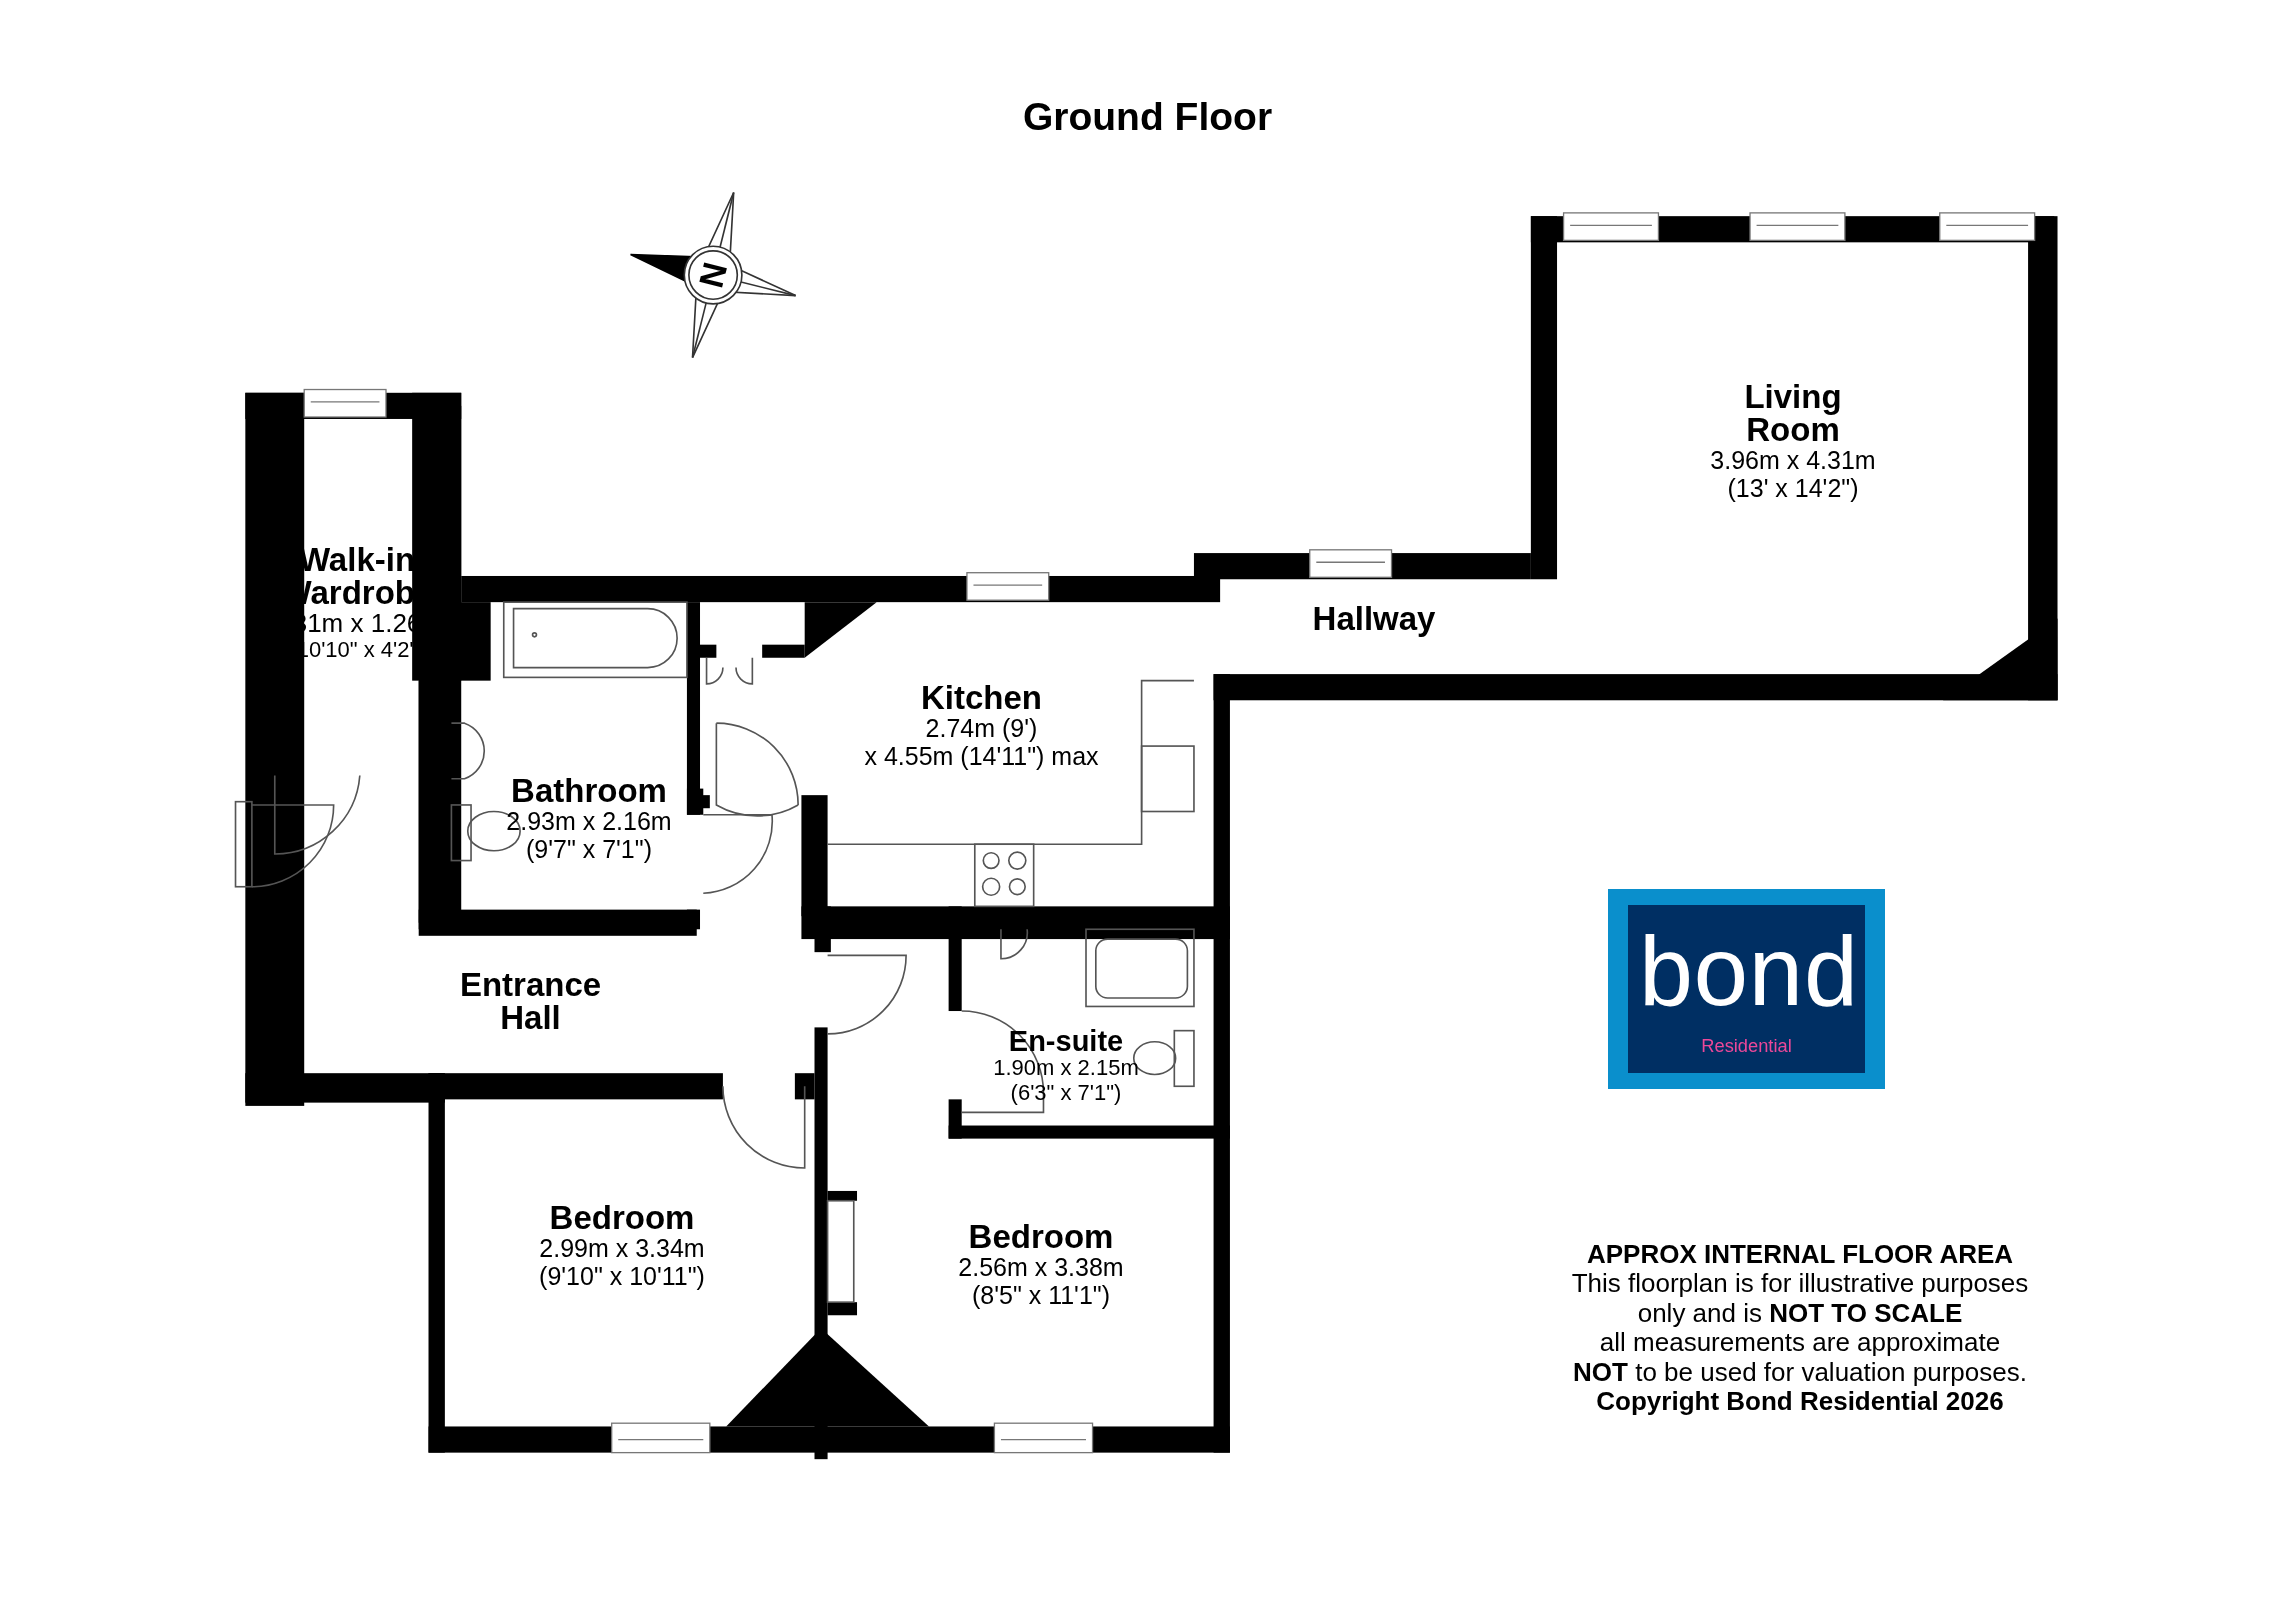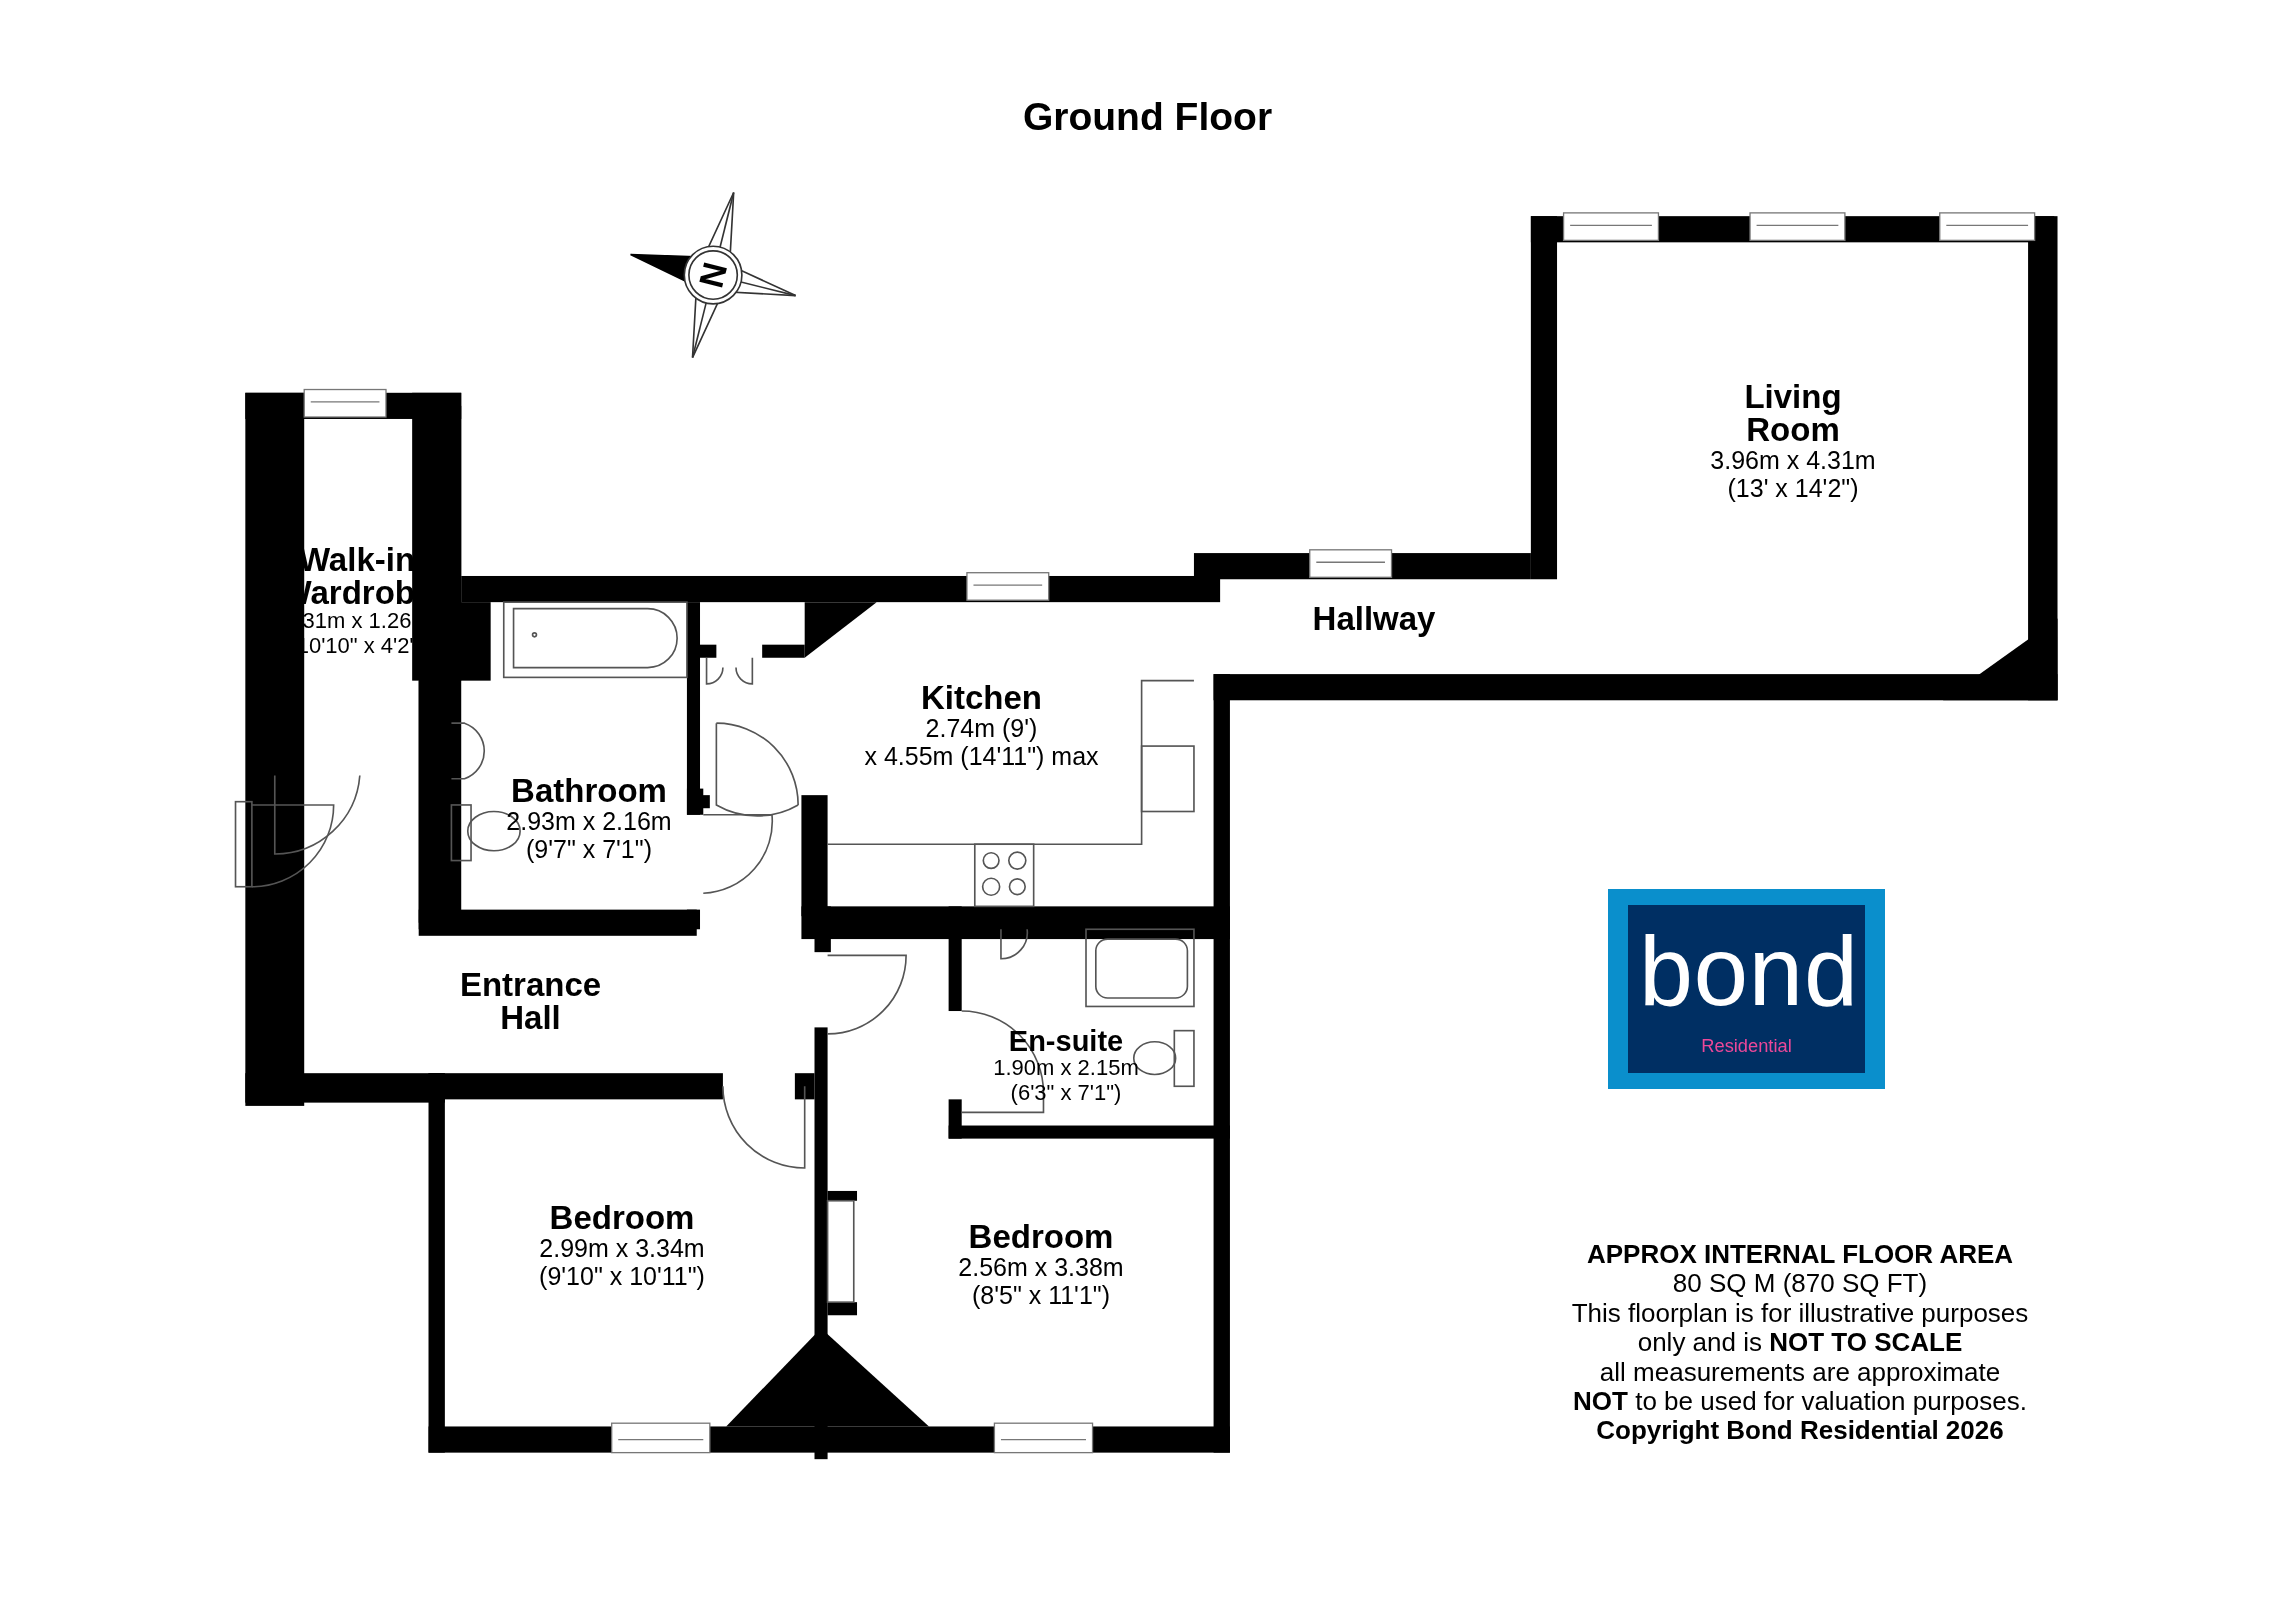--- a/index.html
+++ b/index.html
@@ -148,21 +148,21 @@
     <ellipse cx="1765" cy="1617" rx="32" ry="25"></ellipse>
     <path d="M1470,1545 A125,125 0 0 1 1595,1670 V1700 H1470"></path>
 
     <rect x="1265" y="1835" width="40" height="155"></rect>
   </g>
 </svg>
 
 <div class="room" style="left:249px; top:543px; width:216px;">
   <span class="name">Walk-in</span>
   <span class="name">Wardrobe</span>
-  <span class="dim" style="font-size:22px">3.31m x 1.26m</span>
+  <span class="dim" style="font-size:26px">3.31m x 1.26m</span>
   <span class="dim" style="font-size:22px">(10'10" x 4'2")</span>
 </div>
 
 <div class="room" style="left:478px; top:733px; width:222px;margin-top:41px;">
   <span class="name">Bathroom</span>
   <span class="dim">2.93m x 2.16m</span>
   <span class="dim">(9'7" x 7'1")</span>
 </div>
 
 <div class="room" style="left:818px; top:681px; width:327px;">
@@ -207,20 +207,19 @@
 
 <div class="abs logo">
   <div class="logo-inner">
     <div class="logo-word">bond</div>
     <div class="logo-sub">Residential</div>
   </div>
 </div>
 
 <div class="abs notes">
   <div class="b">APPROX INTERNAL FLOOR AREA</div>
-  <div>80 SQ M (870 SQ FT)</div>
   <div>This floorplan is for illustrative purposes</div>
   <div><span>only and is </span><span class="b">NOT TO SCALE</span></div>
   <div>all measurements are approximate</div>
   <div><span class="b">NOT</span><span> to be used for valuation purposes.</span></div>
   <div class="b">Copyright Bond Residential 2026</div>
 </div>
 
 
 </body></html>

